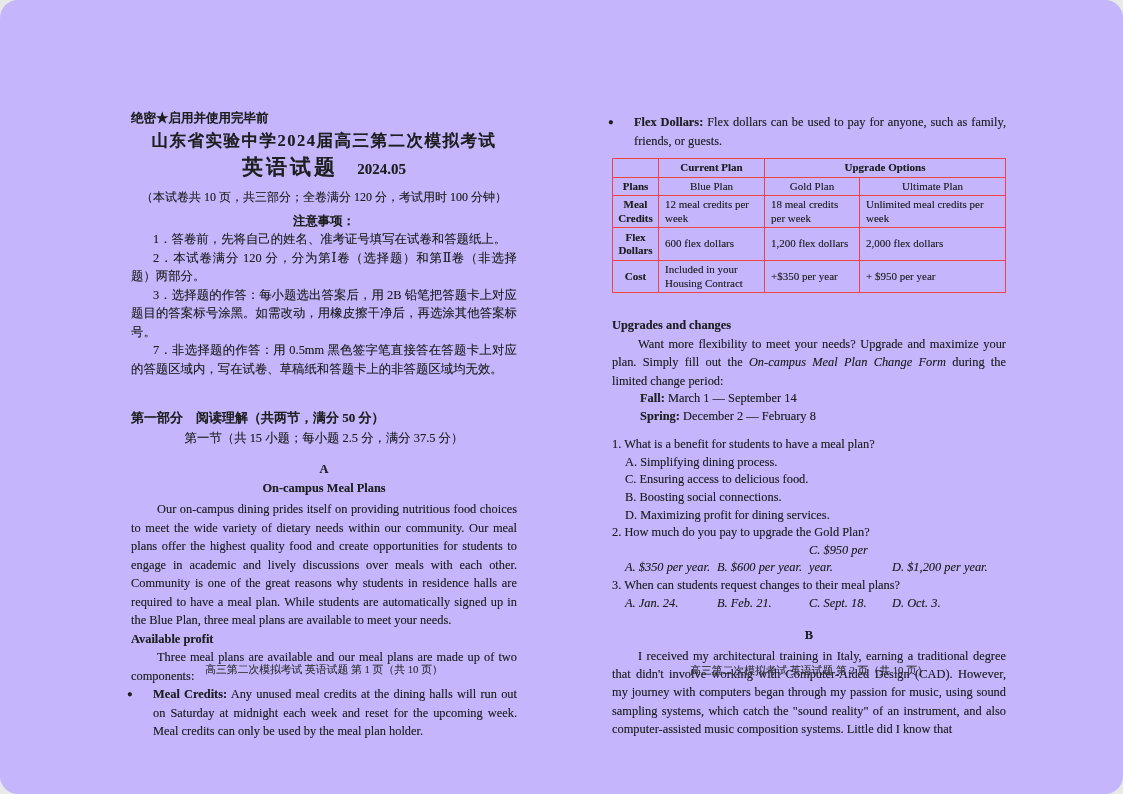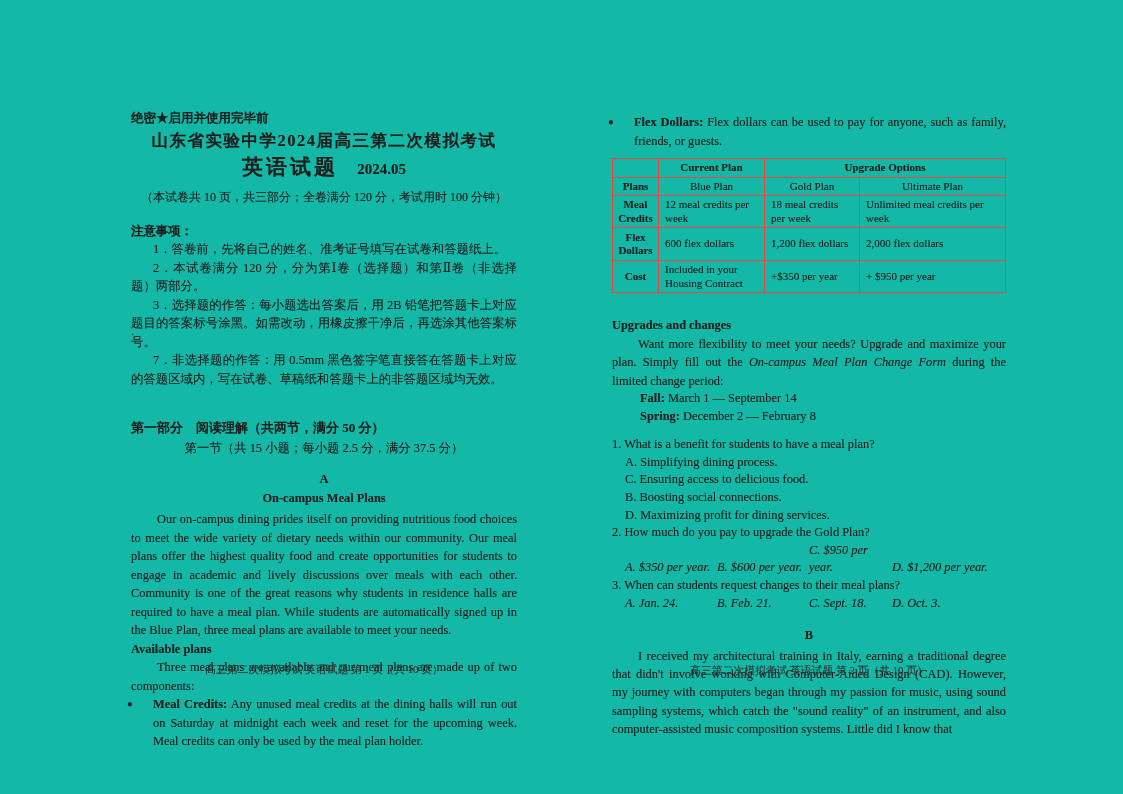--- a/index.html
+++ b/index.html
@@ -1,39 +1,40 @@
 <!DOCTYPE html>
 <html><head>
 <meta charset="utf-8">
 <style>
   html,body{margin:0;padding:0;background:#e9e9e7;}
   .canvas{
     position:relative;width:1123px;height:794px;margin:0 auto;
-    background:#14b8a6;overflow:hidden;
+    background:#c4b5fd;overflow:hidden;
     color:#1e1e1e;
     font-family:"Liberation Serif","DejaVu Serif",serif;
     text-shadow:0 0 .5px rgba(45,45,45,.45);
+    border-radius:18px;
   }
   .col{position:absolute;font-size:12.4px;line-height:18.5px;}
   .col-left{left:131px;top:111px;width:386px;}
   .col-right{left:612px;top:110px;width:394px;}
   .bold{font-weight:bold;}
   .italic{font-style:italic;}
   .justify{text-align:justify;}
   .indent{text-indent:26px;}
 
   
   .secrecy{font-weight:bold;font-size:12.5px;line-height:15px;}
   .school-title{font-weight:bold;font-size:16.5px;letter-spacing:1.5px;text-align:center;margin-top:5px;line-height:20px;}
   .subject-line{text-align:center;margin-top:3px;line-height:26px;}
   .subject-title{font-weight:bold;font-size:21px;letter-spacing:3px;}
   .exam-date{font-weight:bold;font-size:15px;margin-left:16px;}
   .paper-info{text-align:center;font-size:12px;margin-top:5px;}
 
-  .notice-heading{font-weight:bold;margin-top:15px;}
+  .notice-heading{font-weight:bold;margin-top:5px;text-align:center;}
   .notice-item{text-indent:22px;text-align:justify;}
   .artifact-dot{position:absolute;left:0;top:211px;font-size:12px;color:#444;}
 
   .part-heading{font-weight:bold;font-size:13px;margin-top:31px;}
   .section-heading{margin-top:1px;text-align:center;}
   .directions{text-indent:22px;}
   .passage-label{text-align:center;font-weight:bold;margin-top:13px;}
   .passage-title{text-align:center;font-weight:bold;margin-top:0;}
   .para{margin-top:3px;}
   .sub-heading{font-weight:bold;}
@@ -86,21 +87,21 @@
     <div class="notice-item">7．非选择题的作答：用 0.5mm 黑色签字笔直接答在答题卡上对应的答题区域内，写在试卷、草稿纸和答题卡上的非答题区域均无效。</div>
     <span class="artifact-dot">.</span>
 
     <div class="part-heading">第一部分　阅读理解（共两节，满分 50 分）</div>
     <div class="section-heading">第一节（共 15 小题；每小题 2.5 分，满分 37.5 分）</div>
 
     <div class="passage-label">A</div>
     <div class="passage-title">On-campus Meal Plans</div>
     <div class="para justify indent">Our on-campus dining prides itself on providing nutritious food choices to meet the wide variety of dietary needs within our community. Our meal plans offer the highest quality food and create opportunities for students to engage in academic and lively discussions over meals with each other. Community is one of the great reasons why students in residence halls are required to have a meal plan. While students are automatically signed up in the Blue Plan, three meal plans are available to meet your needs.</div>
 
-    <div class="sub-heading">Available plans</div>
+    <div class="sub-heading">Available profit</div>
     <div class="indent justify">Three meal plans are available and our meal plans are made up of two components:</div>
 
     <div class="bullet-item">
       <span class="bullet-marker">●</span>
       <span class="bold">Meal Credits:</span>
       <span>Any unused meal credits at the dining halls will run out on Saturday at midnight each week and reset for the upcoming week. Meal credits can only be used by the meal plan holder.</span>
     </div>
   </section>
 
   <section class="col col-right">

